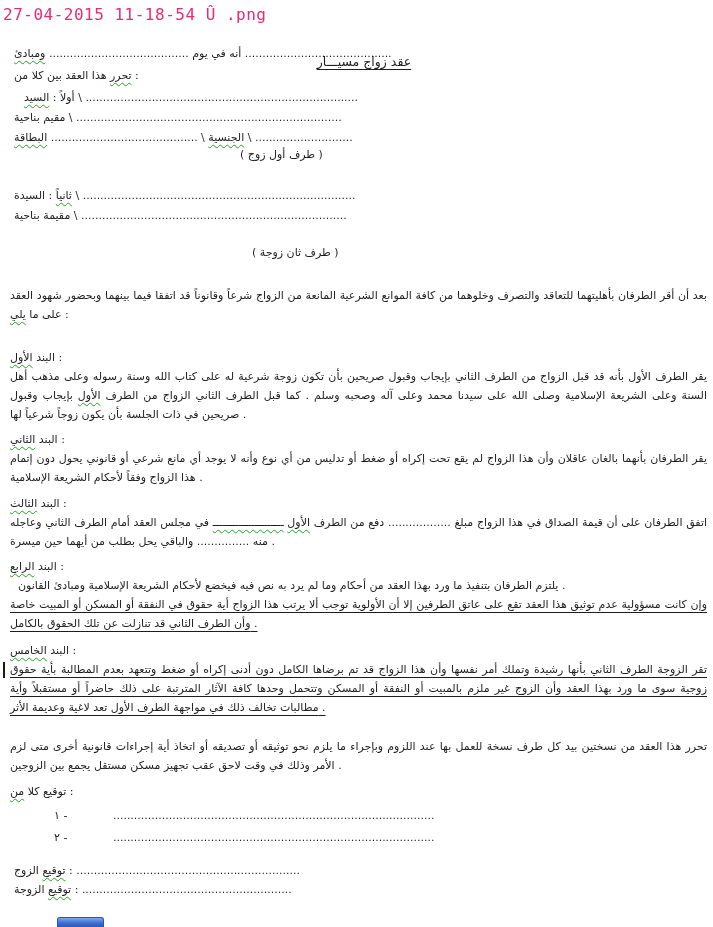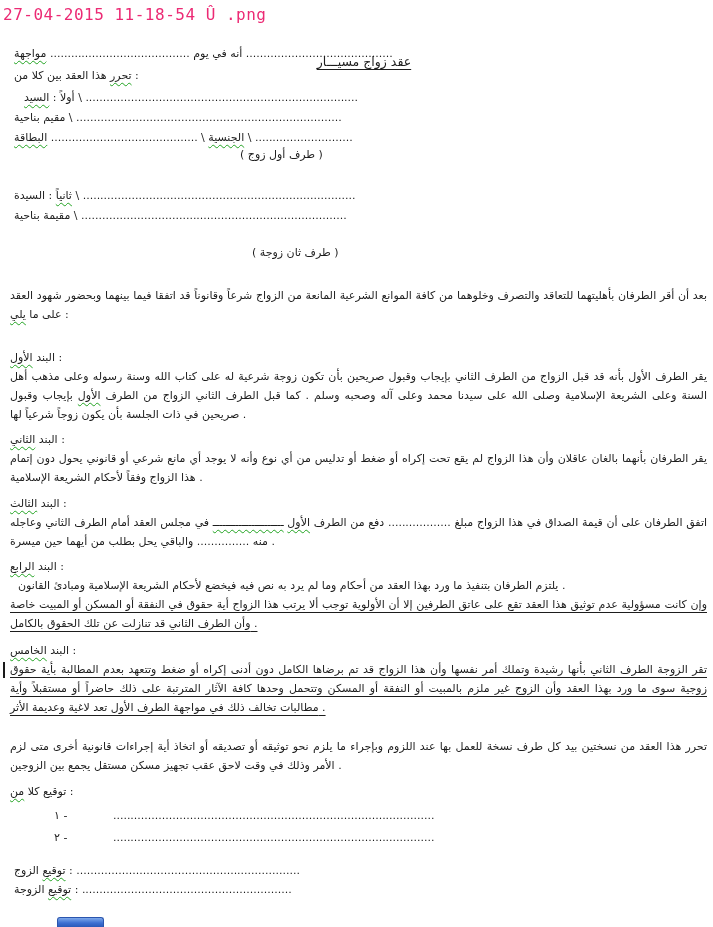--- a/index.html
+++ b/index.html
@@ -42,21 +42,21 @@
 </style>
 </head>
 <body>
 
 <div class="page">
 
   <div class="abs filename" style="top:5px; left:3px;">27-04-2015 11-18-54 Û .png</div>
 
   <div class="abs doc-title" style="top:6px; left:288px; width:152px;margin-top:48px;">عقد زواج مسيـــار</div>
 
-  <div class="abs line" style="top:46px; left:14px; width:392px;"><span>أنه في يوم </span><span>........................................ </span><span class="sq">مواجهة</span><span> ..........................................</span></div>
+  <div class="abs line" style="top:46px; left:14px; width:392px;"><span>أنه في يوم </span><span>........................................ </span><span class="sq">ومبادئ</span><span> ..........................................</span></div>
   <div class="abs line" style="top:68px; left:14px;"><span class="sq">تحرر</span><span> هذا العقد بين كلا من :</span></div>
 
   <div class="abs line" style="top:90px; left:24px; width:395px;"><span>أولاً : </span><span class="sq">السيد</span><span> \ </span><span>..............................................................................</span></div>
   <div class="abs line" style="top:110px; left:14px; width:395px;"><span>مقيم بناحية \ </span><span>............................................................................</span></div>
   <div class="abs line" style="top:130px; left:14px; width:395px;"><span class="sq">الجنسية</span><span> \ </span><span>..........................................</span><span> </span><span class="sq">البطاقة</span><span> \ </span><span>............................</span></div>
   <div class="abs tag" style="top:148px; left:240px;">( طرف أول زوج )</div>
 
   <div class="abs line" style="top:208px; left:14px; width:395px;"><span>مقيمة بناحية \ </span><span>............................................................................</span></div>
   <div class="abs line" style="top:188px; left:14px; width:395px;"><span class="sq">ثانياً</span><span> : السيدة \ </span><span>..............................................................................</span></div>
   <div class="abs tag" style="top:246px; left:252px;">( طرف ثان زوجة )</div>

